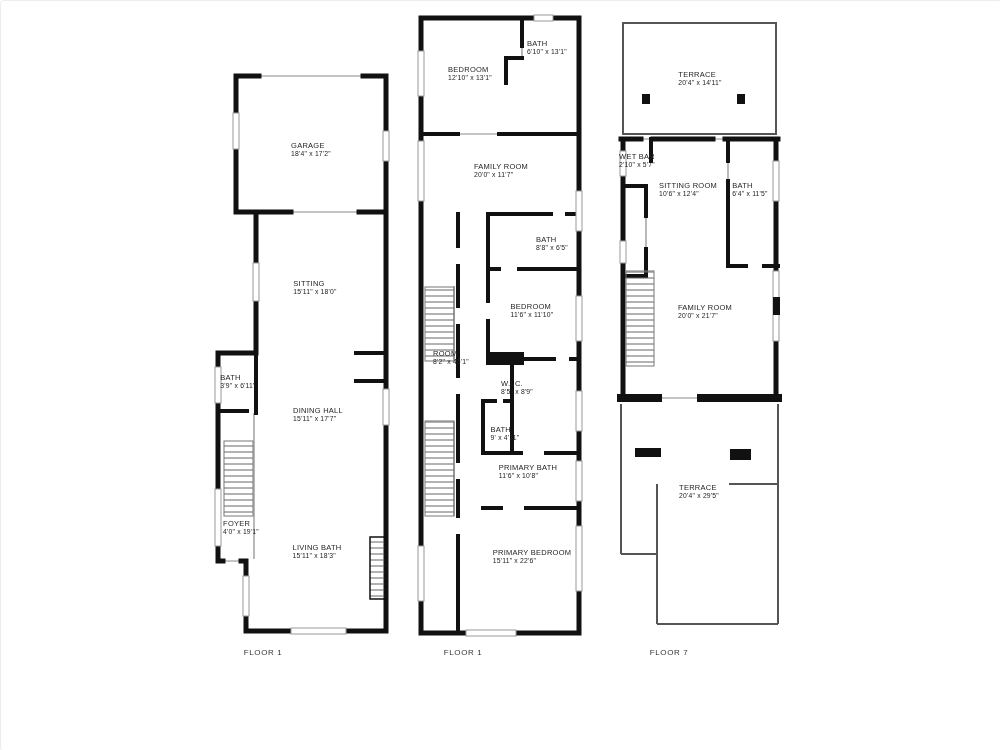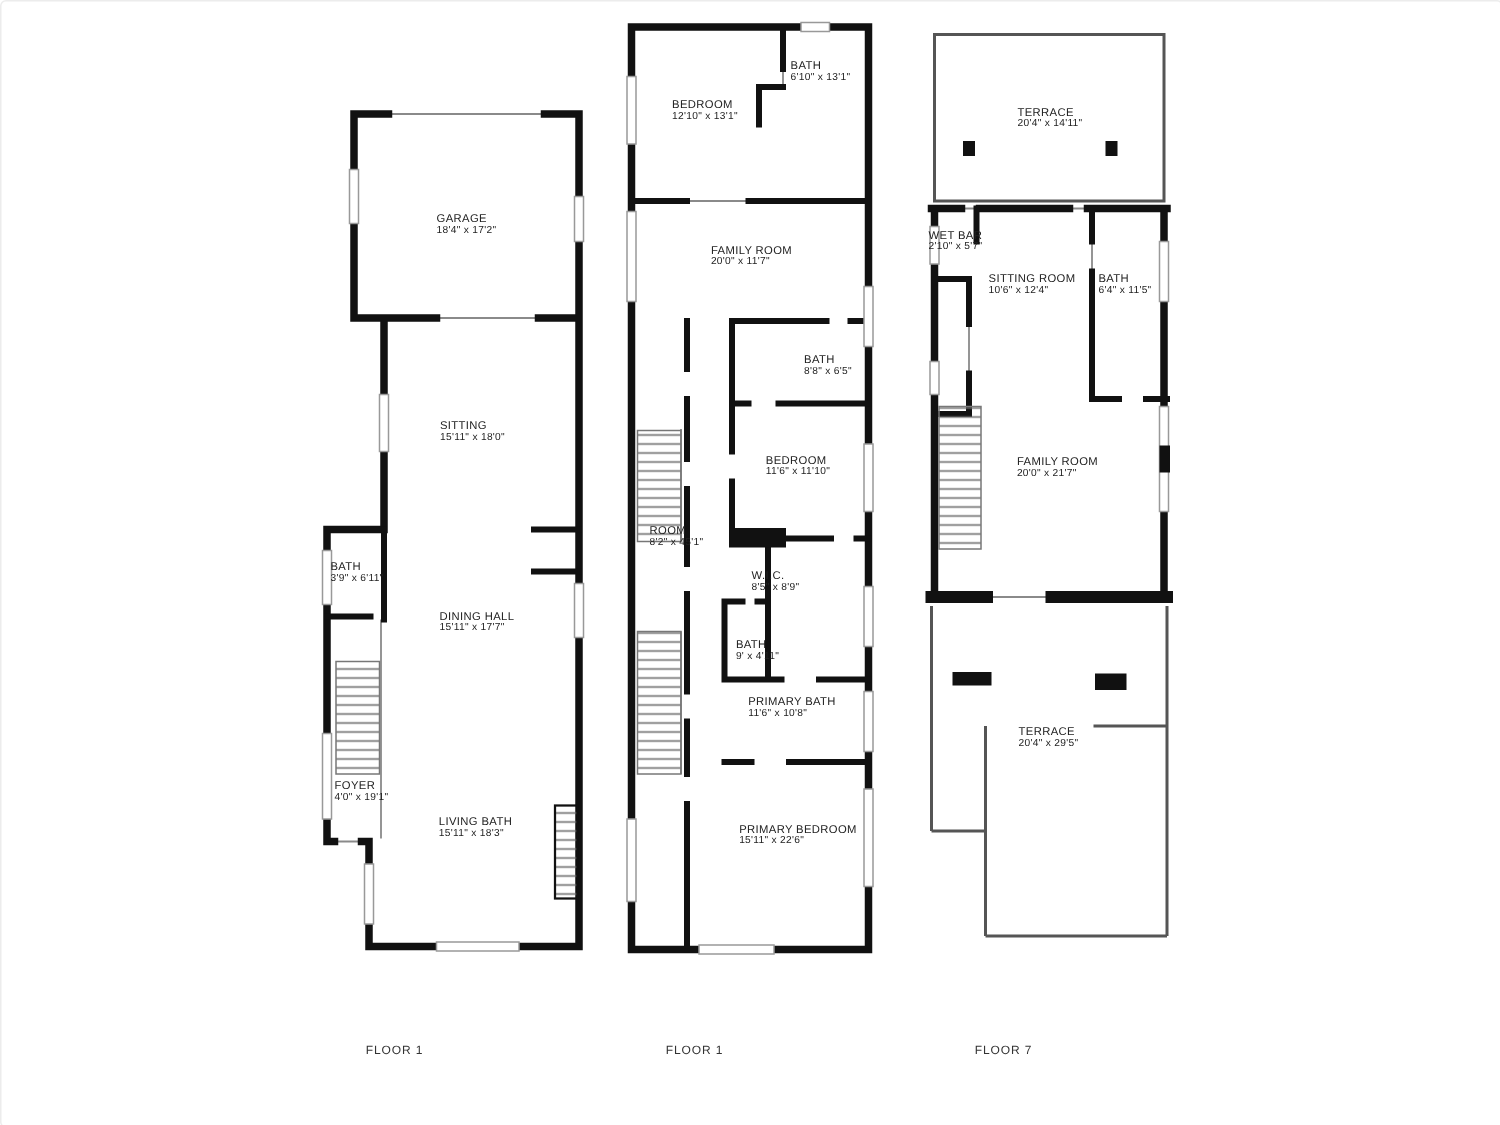--- a/index.html
+++ b/index.html
@@ -10,21 +10,21 @@
   }
   svg.plan{position:absolute;left:0;top:0;}
   .room-label{
     position:absolute;transform:translate(-50%,-50%);
     text-align:left;color:#222;white-space:nowrap;line-height:1.25;
   }
   .room-label .nm{font-size:7.5px;letter-spacing:.25px;}
   .room-label .dm{font-size:6.8px;letter-spacing:.2px;}
   .floor-caption{
     position:absolute;transform:translate(-50%,-50%);
-    font-size:8px;letter-spacing:.6px;color:#333;white-space:nowrap;margin-top:48px;
+    font-size:8px;letter-spacing:.6px;color:#333;white-space:nowrap;
   }
 </style>
 </head>
 <body>
 
 <div class="stage">
 
   <svg class="plan" width="1000" height="750" viewBox="0 0 1000 750">
     <defs>
       <pattern id="treads" width="10" height="6" patternUnits="userSpaceOnUse">

